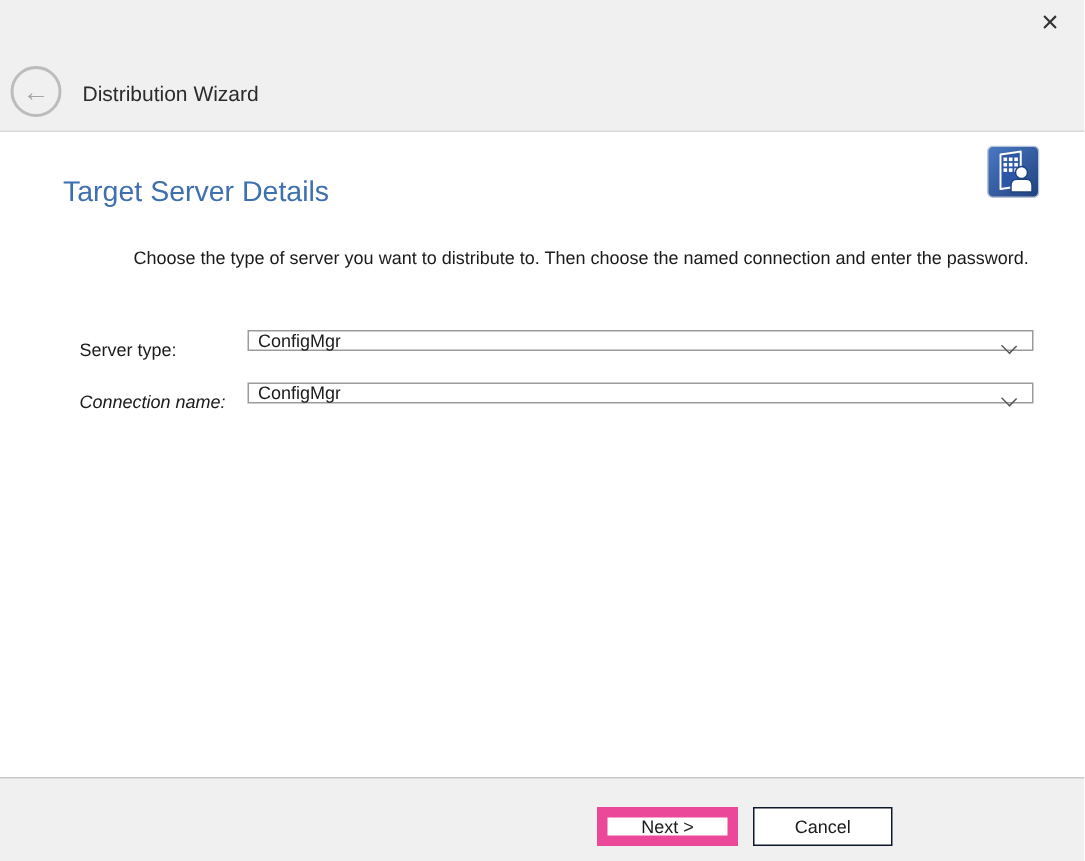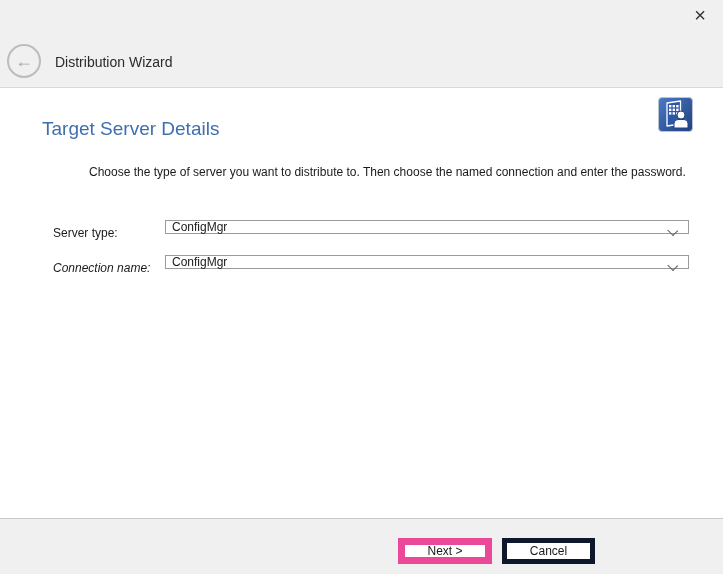--- a/index.html
+++ b/index.html
@@ -119,21 +119,21 @@
     left: 0; top: 518px;
     width: 723px; height: 56px;
     background: #f0f0f0;
     border-top: 1px solid #c9c9c9;
   }
   .btn {
     position: absolute;
     top: 538px;
     height: 26px;
     background: #ffffff;
-    border: 5px solid #0f172a;
+    border: 1px solid #0f172a;
     font-family: "Liberation Sans", "DejaVu Sans", sans-serif;
     font-size: 12px;
     color: #1a1a1a;
     display: flex; align-items: center; justify-content: center;
     cursor: pointer;
     padding: 0;
   }
   .btn-next  { left: 398px; width: 94px; border: 7px solid #ec4899; }
   .btn-cancel{ left: 502px; width: 93px; }
   .btn-help  { left: 604px; width: 93px; }

